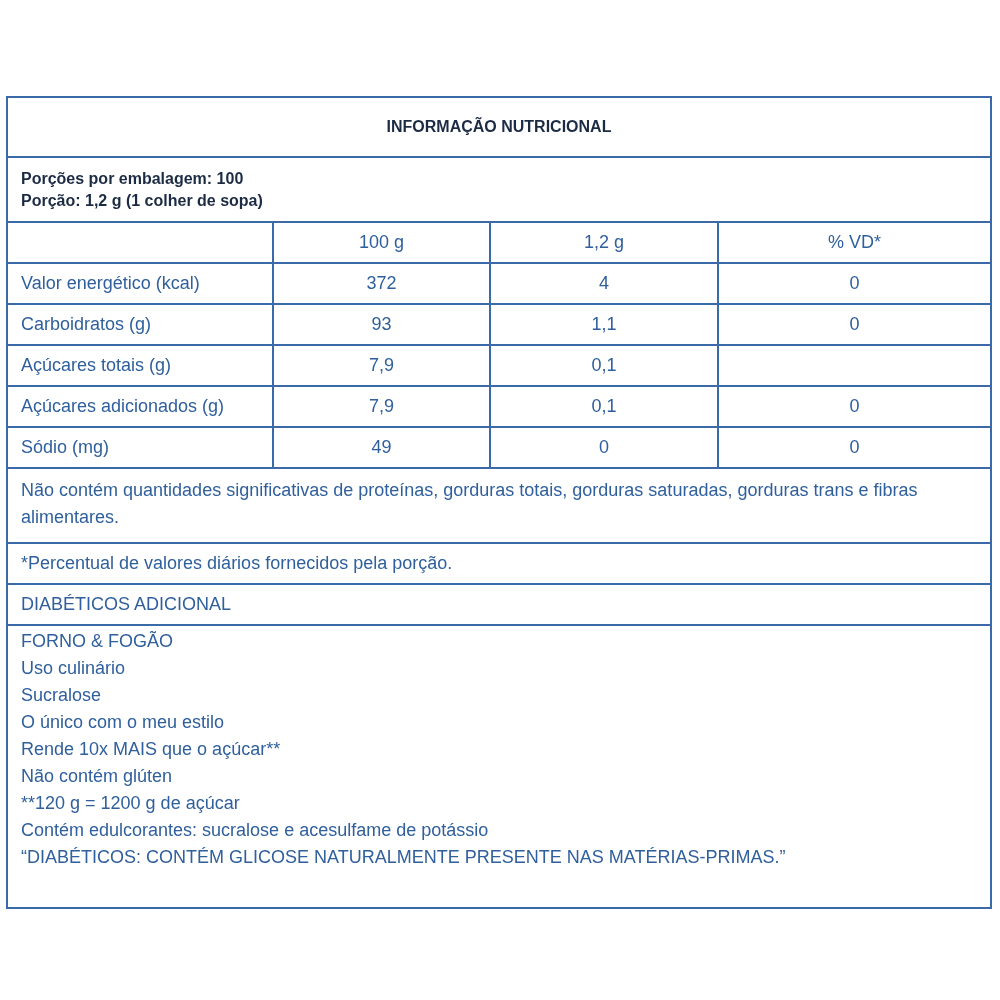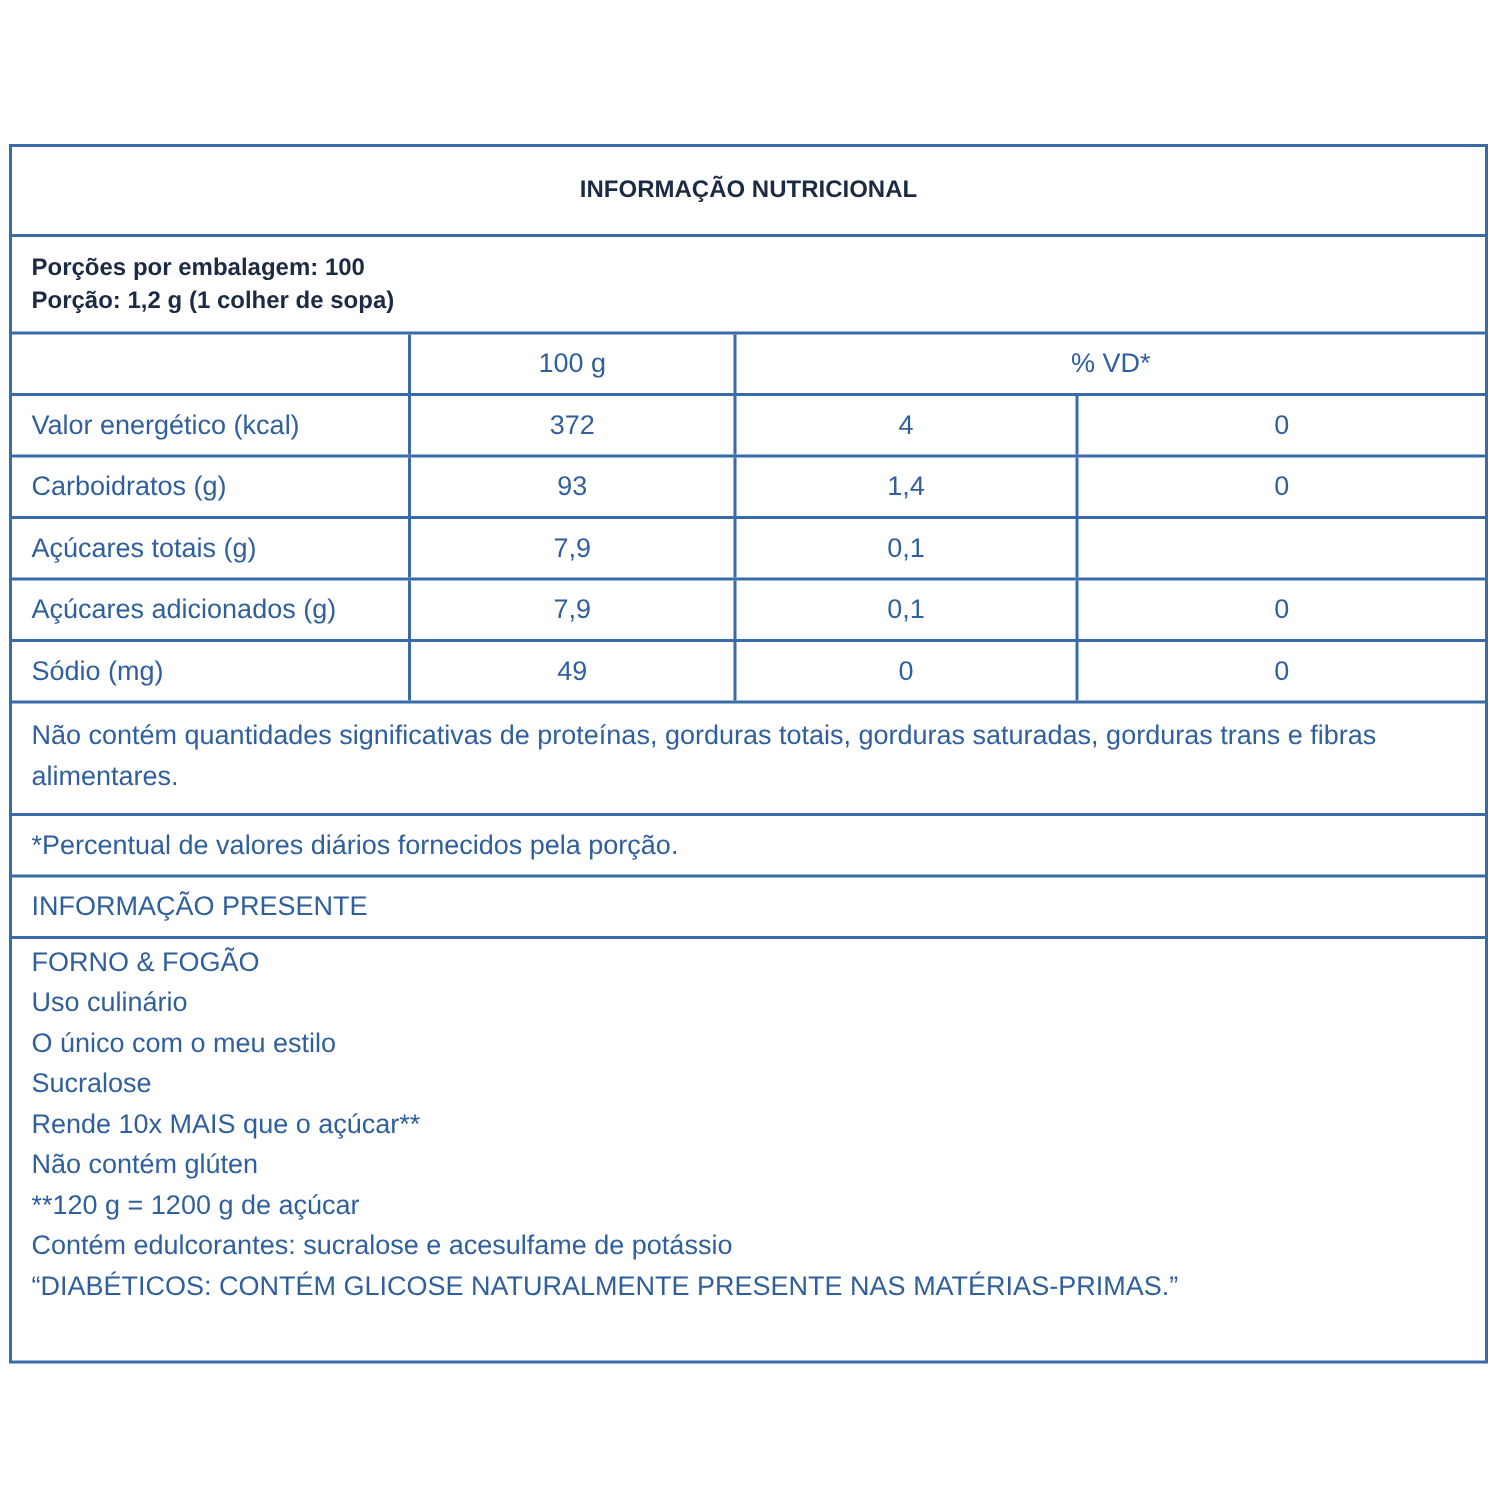--- a/index.html
+++ b/index.html
@@ -118,32 +118,33 @@
 
   <div class="row portion-row">
     <div>Porções por embalagem: 100</div>
     <div>Porção: 1,2 g (1 colher de sopa)</div>
   </div>
 
   <div class="grid">
     <div class="grid-row">
       <div class="cell c0"></div>
       <div class="cell c1">100 g</div>
+      <div class="cell c2">1,2 g</div>
       <div class="cell c3">% VD*</div>
     </div>
     <div class="grid-row">
       <div class="cell c0">Valor energético (kcal)</div>
       <div class="cell c1">372</div>
       <div class="cell c2">4</div>
       <div class="cell c3">0</div>
     </div>
     <div class="grid-row">
       <div class="cell c0">Carboidratos (g)</div>
       <div class="cell c1">93</div>
-      <div class="cell c2">1,4</div>
+      <div class="cell c2">1,1</div>
       <div class="cell c3">0</div>
     </div>
     <div class="grid-row">
       <div class="cell c0">Açúcares totais (g)</div>
       <div class="cell c1">7,9</div>
       <div class="cell c2">0,1</div>
       <div class="cell c3"></div>
     </div>
     <div class="grid-row">
       <div class="cell c0">Açúcares adicionados (g)</div>
@@ -156,27 +157,27 @@
       <div class="cell c1">49</div>
       <div class="cell c2">0</div>
       <div class="cell c3">0</div>
     </div>
   </div>
 
   <div class="row note-row">Não contém quantidades significativas de proteínas, gorduras totais, gorduras saturadas, gorduras trans e fibras alimentares.</div>
 
   <div class="row footnote-row">*Percentual de valores diários fornecidos pela porção.</div>
 
-  <div class="row addinfo-row">INFORMAÇÃO PRESENTE</div>
+  <div class="row addinfo-row">DIABÉTICOS ADICIONAL</div>
 
   <div class="extra-block">
     <span class="extra-line">FORNO &amp; FOGÃO</span>
     <span class="extra-line">Uso culinário</span>
+    <span class="extra-line">Sucralose</span>
     <span class="extra-line">O único com o meu estilo</span>
-    <span class="extra-line">Sucralose</span>
     <span class="extra-line">Rende 10x MAIS que o açúcar**</span>
     <span class="extra-line">Não contém glúten</span>
     <span class="extra-line">**120 g = 1200 g de açúcar</span>
     <span class="extra-line">Contém edulcorantes: sucralose e acesulfame de potássio</span>
     <span class="extra-line">“DIABÉTICOS: CONTÉM GLICOSE NATURALMENTE PRESENTE NAS MATÉRIAS-PRIMAS.”</span>
   </div>
 
 </div>
 
 </body></html>

